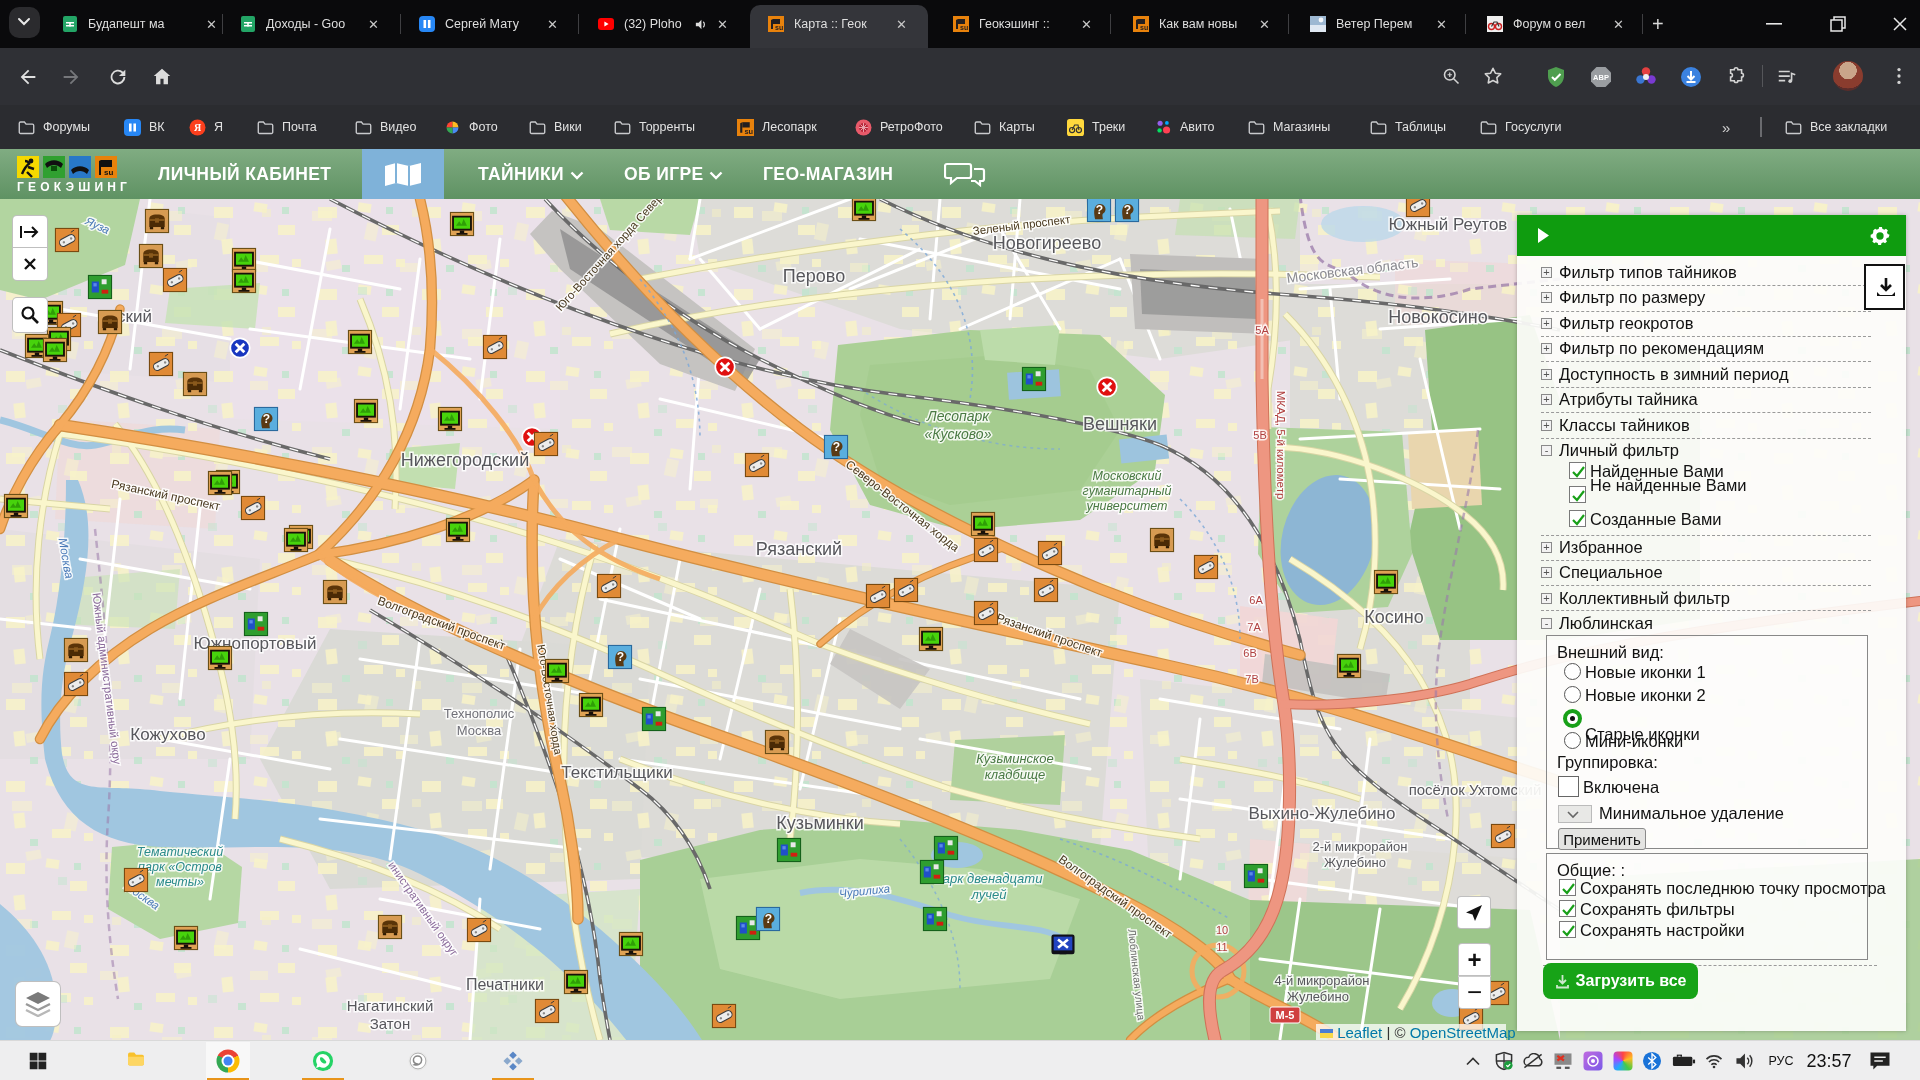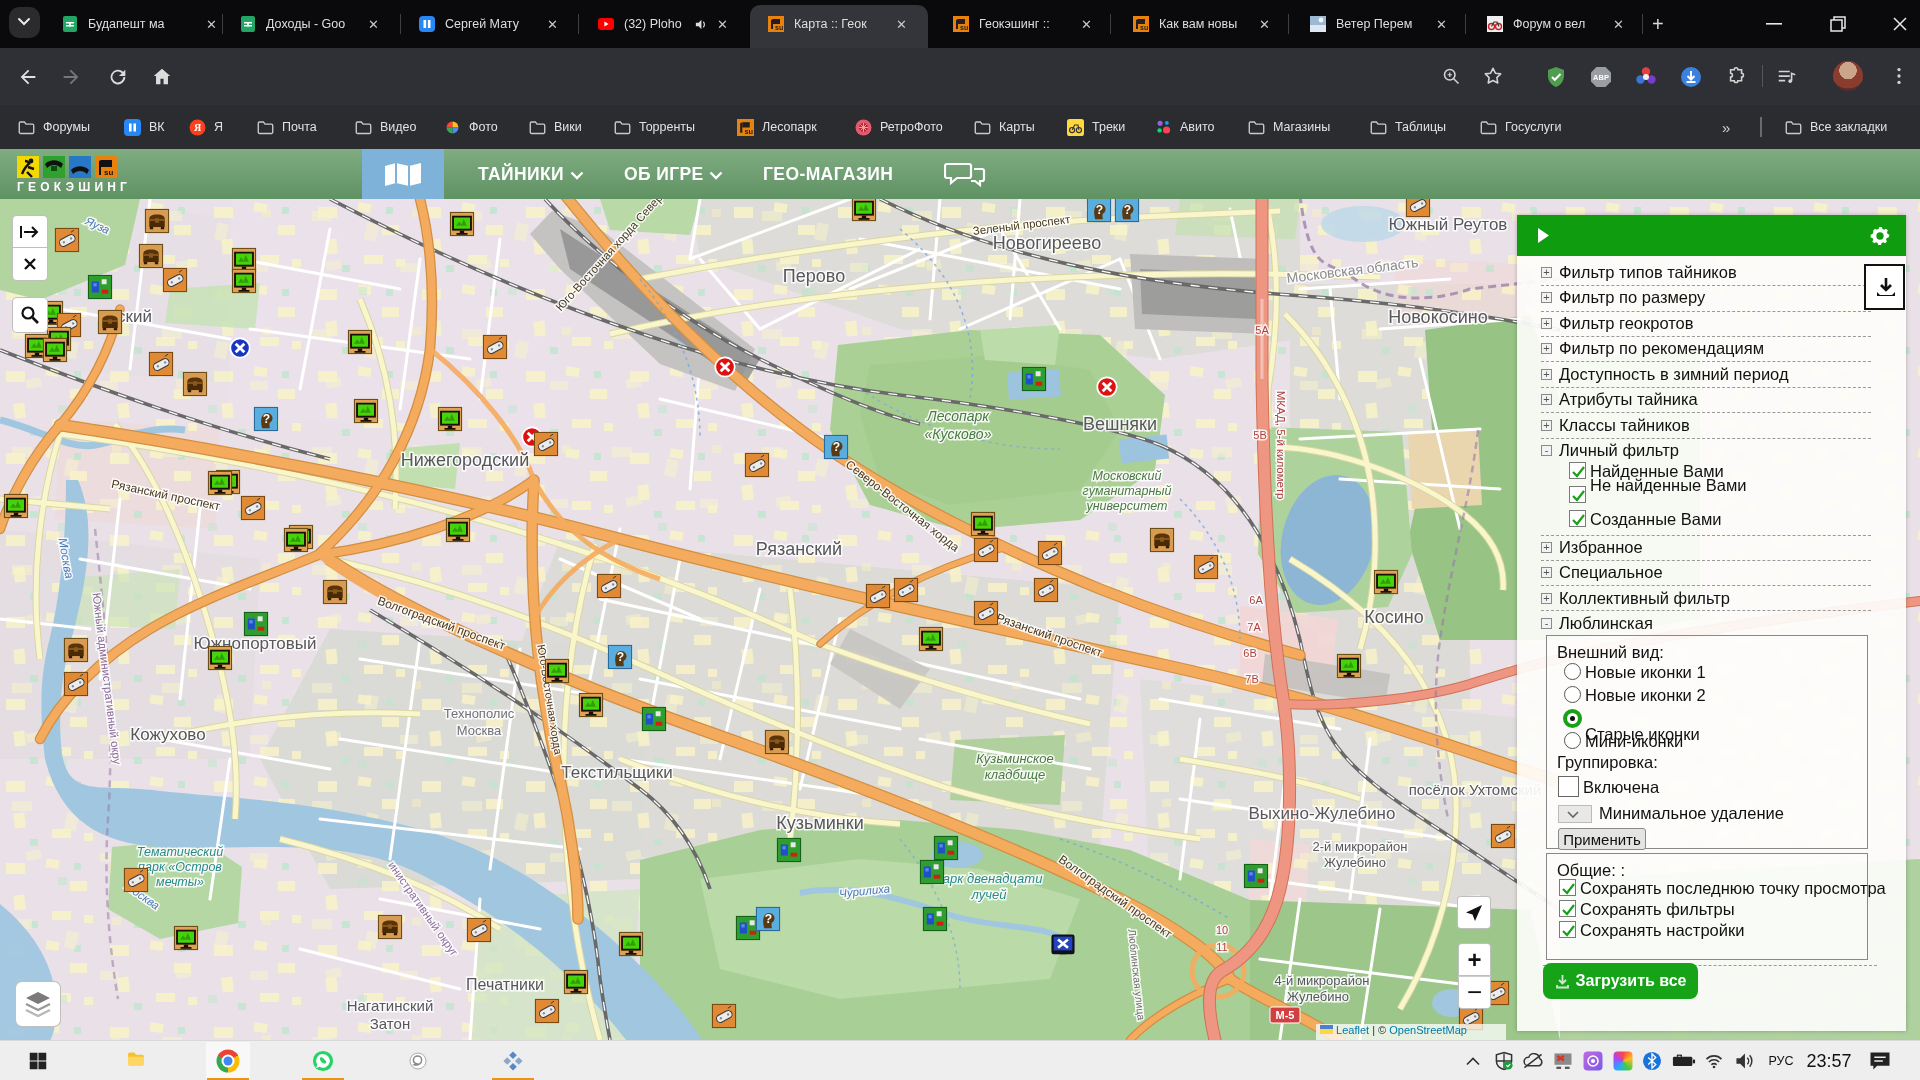--- a/index.html
+++ b/index.html
@@ -349,20 +349,21 @@
         <path d="M2 14c5-5 13-5 18 0l-2 4c-4-4-10-4-14 0z" fill="#111"></path>
       </g>
       <g transform="translate(78 0)">
         <rect width="22" height="22" fill="#e8820c"></rect>
         <path d="M4 19V5l2-1v15z" fill="#111"></path>
         <path d="M6 4h11v7H6z" fill="#111"></path>
         <text x="9" y="19" font-size="8" fill="#111" font-weight="bold">su</text>
       </g>
     </svg>
     <div class="abs" style="left:17px;top:31px;color:#fff;font-size:12px;letter-spacing:4.2px;font-weight:bold">ГЕОКЭШИНГ</div>
+    <div class="nav" style="left:158px">ЛИЧНЫЙ КАБИНЕТ</div>
     <div class="abs" style="left:362px;top:0;width:82px;height:50px;background:#7fb2d9"></div>
     <svg class="abs" style="left:384px;top:13px" width="38" height="25" viewBox="0 0 38 25">
       <path d="M1 4l11-3 13 3 12-3v20l-12 3-13-3-11 3z" fill="#fff"></path>
       <path d="M12 1v20M25 4v20" stroke="#7fb2d9" stroke-width="2"></path>
     </svg>
     <div class="nav" style="left:478px">ТАЙНИКИ</div>
     <svg class="abs" style="left:570px;top:22px" width="14" height="9" viewBox="0 0 14 9">
       <path d="M1.5 1.5l5.5 5.5L12.5 1.5" stroke="#fff" stroke-width="2.4" fill="none"></path>
     </svg>
     <div class="nav" style="left:624px">ОБ ИГРЕ</div>
@@ -1008,21 +1009,21 @@
         <path d="M2 19l12 6 12-6" fill="none" stroke="#b8b8b8" stroke-width="2.4"></path>
       </svg>
     </div>
 <div class="lbtn" style="left:1457px;top:697px;width:34px;height:33px;border-radius:4px">
       <svg width="20" height="20" viewBox="0 0 20 20">
         <path d="M18 2L2 9.5l6.5 2L11 18z" fill="#111"></path>
       </svg>
     </div>
 <div class="lbtn" style="left:1458px;top:744px;width:33px;height:33px;border-radius:4px 4px 0 0;font-size:24px;font-weight:bold">+</div>
 <div class="lbtn" style="left:1458px;top:777px;width:33px;height:33px;border-radius:0 0 4px 4px;border-top:1px solid #ccc;font-size:26px">−</div>
-<div class="abs" style="left:1316px;top:825px;width:190px;height:16px;background:rgba(255,255,255,.75);font-size:11px;color:#333;padding-left:4px;white-space:nowrap"><span style="display:inline-block;width:13px;height:9px;background:linear-gradient(#4a7fd4 50%,#f8d848 50%)"></span> <span style="color:#0078a8">Leaflet</span> | © <span style="color:#0078a8">OpenStreetMap</span></div>
+<div class="abs" style="left:1316px;top:825px;width:190px;height:16px;background:rgba(255,255,255,.75);font-size:15px;color:#333;padding-left:4px;white-space:nowrap"><span style="display:inline-block;width:13px;height:9px;background:linear-gradient(#4a7fd4 50%,#f8d848 50%)"></span> <span style="color:#0078a8">Leaflet</span> | © <span style="color:#0078a8">OpenStreetMap</span></div>
 </div>
 <div id="panel">
     <div id="panelhead">
       <svg style="position:absolute;left:20px;top:12px" width="13" height="17" viewBox="0 0 13 17">
         <path d="M1 1l11 7.5L1 16z" fill="#fff"></path>
       </svg>
       <svg style="position:absolute;left:352px;top:10px" width="22" height="22" viewBox="0 0 24 24">
         <path d="M12 8a4 4 0 1 0 0 8 4 4 0 0 0 0-8zm9.4 5.5l-2.1.6a7.6 7.6 0 0 1-.8 1.9l1.1 1.9-2.1 2.1-1.9-1.1a7.6 7.6 0 0 1-1.9.8l-.6 2.1h-3l-.6-2.1a7.6 7.6 0 0 1-1.9-.8l-1.9 1.1-2.1-2.1 1.1-1.9a7.6 7.6 0 0 1-.8-1.9l-2.1-.6v-3l2.1-.6a7.6 7.6 0 0 1 .8-1.9L4.6 6.1l2.1-2.1 1.9 1.1a7.6 7.6 0 0 1 1.9-.8l.6-2.1h3l.6 2.1a7.6 7.6 0 0 1 1.9.8l1.9-1.1 2.1 2.1-1.1 1.9a7.6 7.6 0 0 1 .8 1.9l2.1.6z" fill="#fff"></path>
         <circle cx="12" cy="12" r="2.2" fill="#0f9c0f"></circle>
       </svg>

